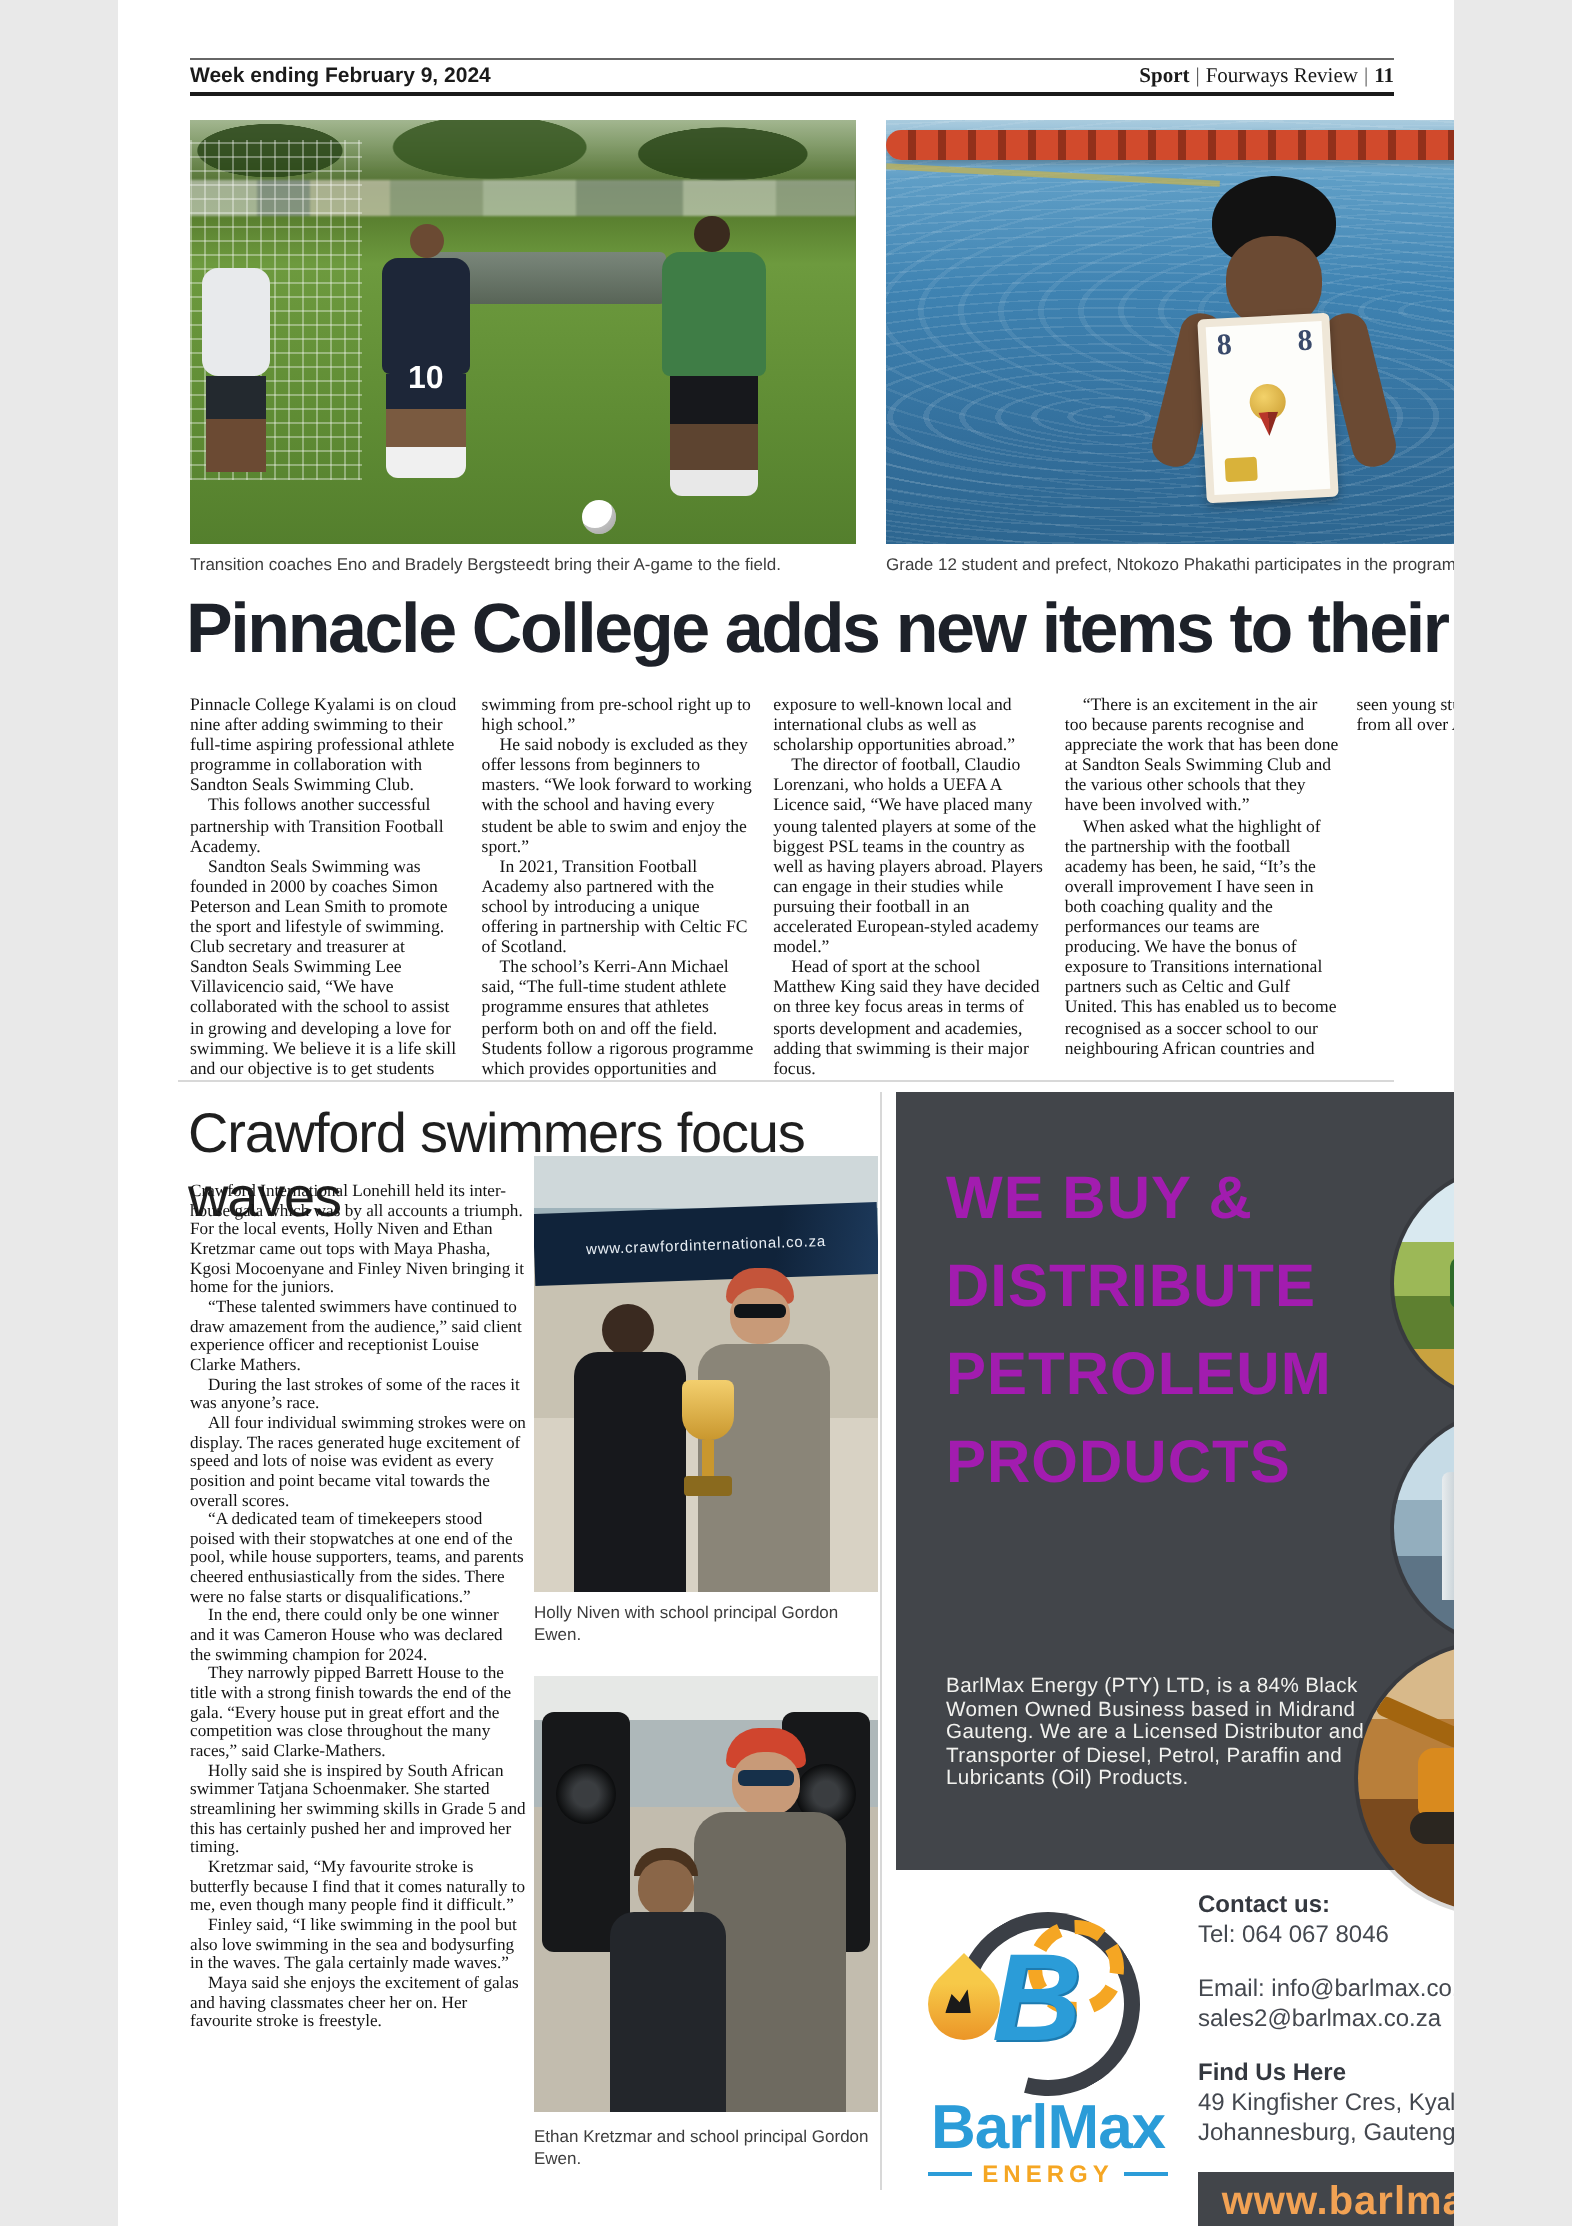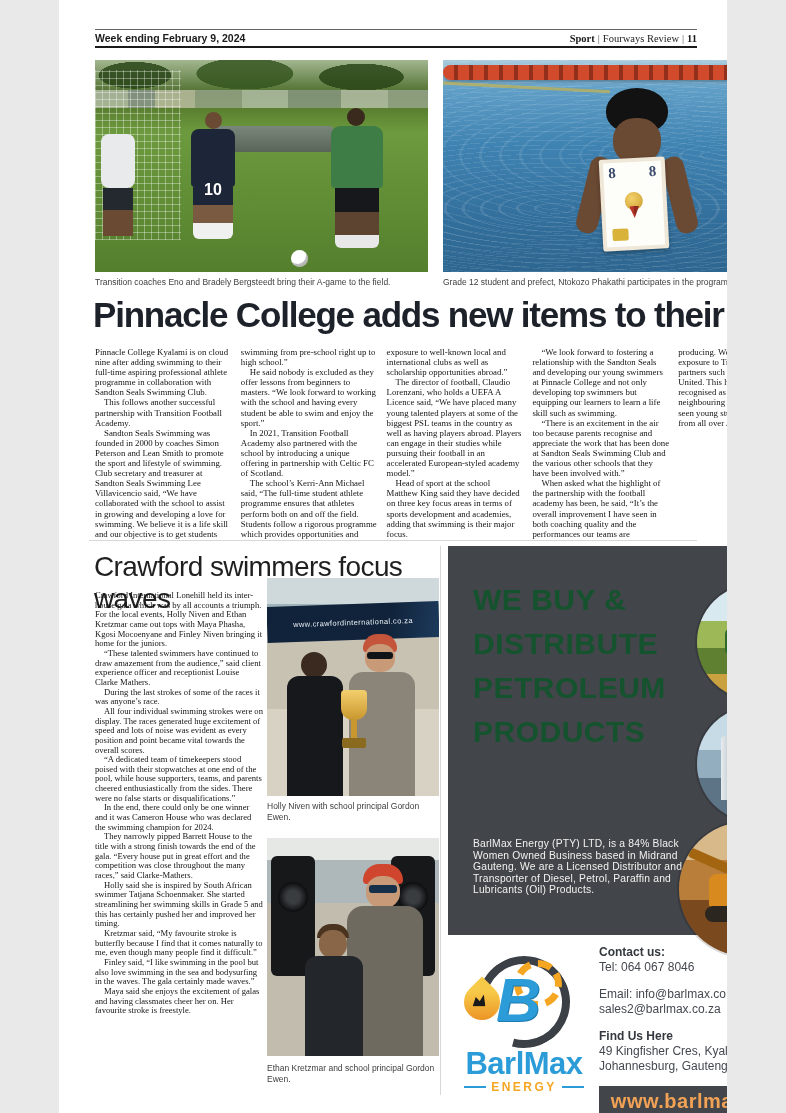--- a/index.html
+++ b/index.html
@@ -239,21 +239,20 @@
 
   <div class="pinnacle-body">
     <p class="fp">Pinnacle College Kyalami is on cloud nine after adding swimming to their full-time aspiring professional athlete programme in collaboration with Sandton Seals Swimming Club.</p>
     <p>This follows another successful partnership with Transition Football Academy.</p>
     <p>Sandton Seals Swimming was founded in 2000 by coaches Simon Peterson and Lean Smith to promote the sport and lifestyle of swimming. Club secretary and treasurer at Sandton Seals Swimming Lee Villavicencio said, “We have collaborated with the school to assist in growing and developing a love for swimming. We believe it is a life skill and our objective is to get students swimming from pre-school right up to high school.”</p>
     <p>He said nobody is excluded as they offer lessons from beginners to masters. “We look forward to working with the school and having every student be able to swim and enjoy the sport.”</p>
     <p>In 2021, Transition Football Academy also partnered with the school by introducing a unique offering in partnership with Celtic FC of Scotland.</p>
     <p>The school’s Kerri-Ann Michael said, “The full-time student athlete programme ensures that athletes perform both on and off the field. Students follow a rigorous programme which provides opportunities and exposure to well-known local and international clubs as well as scholarship opportunities abroad.”</p>
     <p>The director of football, Claudio Lorenzani, who holds a UEFA A Licence said, “We have placed many young talented players at some of the biggest PSL teams in the country as well as having players abroad. Players can engage in their studies while pursuing their football in an accelerated European-styled academy model.”</p>
     <p>Head of sport at the school Matthew King said they have decided on three key focus areas in terms of sports development and academies, adding that swimming is their major focus.</p>
-    <p>“We look forward to fostering a relationship with the Sandton Seals and developing our young swimmers at Pinnacle College and not only developing top swimmers but equipping our learners to learn a life skill such as swimming.</p>
     <p>“There is an excitement in the air too because parents recognise and appreciate the work that has been done at Sandton Seals Swimming Club and the various other schools that they have been involved with.”</p>
     <p>When asked what the highlight of the partnership with the football academy has been, he said, “It’s the overall improvement I have seen in both coaching quality and the performances our teams are producing. We have the bonus of exposure to Transitions international partners such as Celtic and Gulf United. This has enabled us to become recognised as a soccer school to our neighbouring African countries and seen young student-athletes join us from all over Africa.”</p>
   </div>
 
   <div class="rule-mid"></div>
   <div class="rule-vert"></div>
 
   <h2 class="crawford-head">Crawford swimmers focus waves</h2>
   <div class="crawford-body">
     <p class="fp">Crawford International Lonehill held its inter-house gala which was by all accounts a triumph.</p>
@@ -295,21 +294,21 @@
     <div class="body2"></div>
     <div class="hairboy"></div>
     <div class="headboy"></div>
     <div class="bodyboy"></div>
   </div>
   <div class="caption" style="left:208px; top:1063px; width:172px;">Ethan Kretzmar and school principal Gordon Ewen.</div>
 
   <div class="ad">
     <div class="ad-dark"></div>
 
-    <div class="ad-headline" style="color:#14532d;">
+    <div class="ad-headline" style="color:#a21caf;">
       <span>WE BUY &amp;</span>
       <span>DISTRIBUTE</span>
       <span>PETROLEUM</span>
       <span>PRODUCTS</span>
     </div>
 
     <div class="ad-body">BarlMax Energy (PTY) LTD, is a 84% Black Women Owned Business based in Midrand Gauteng. We are a Licensed Distributor and Transporter of Diesel, Petrol, Paraffin and Lubricants (Oil) Products.</div>
 
     <div class="ad-circle c1">
       <div class="tractor"></div>

